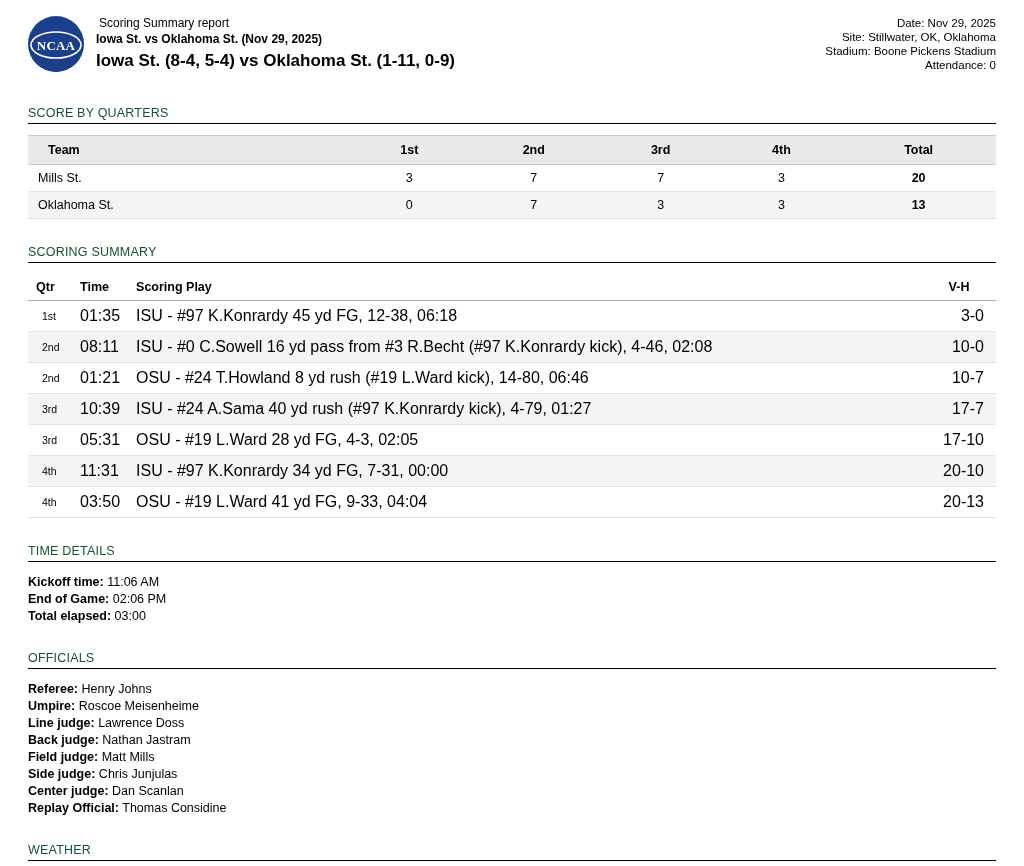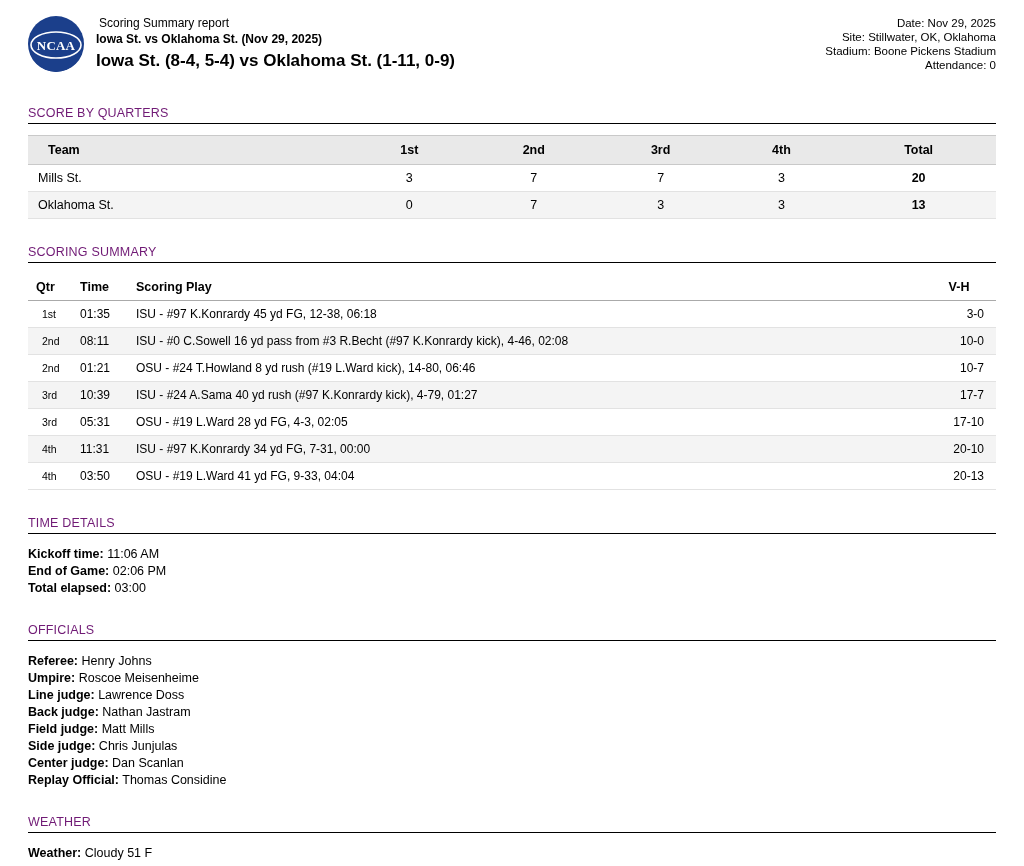--- a/index.html
+++ b/index.html
@@ -71,21 +71,21 @@
     padding-top: 2px;
   }
 
   
   .section {
     padding: 0 28px;
   }
   .sec-title {
     font-size: 12.5px;
     letter-spacing: 0.2px;
-    color: #701a75;
+    color: #14532d;
     padding: 0 0 3px 0;
     border-bottom: 1px solid #000;
     margin: 0;
   }
   .sec-gap-lg { margin-top: 30px; }
   .sec-gap-md { margin-top: 26px; }
 
   
   table {
     width: 100%;
@@ -120,21 +120,21 @@
     font-weight: bold;
     padding: 6px 8px;
     text-align: left;
     border-bottom: 1px solid #aaa;
     font-size: 12.5px;
   }
   .scoring thead th.vh-col { text-align: center; padding-right: 12px; }
   .scoring tbody td {
     padding: 6px 8px;
     border-bottom: 1px solid #e2e2e2;
-    font-size: 12px;
+    font-size: 16px;
     vertical-align: middle;
   }
   .scoring tbody td.qtr-col {
     font-size: 10.5px;
     padding-left: 14px;
     width: 44px;
     white-space: nowrap;
   }
   .scoring tbody td.time-col {
     width: 56px;

